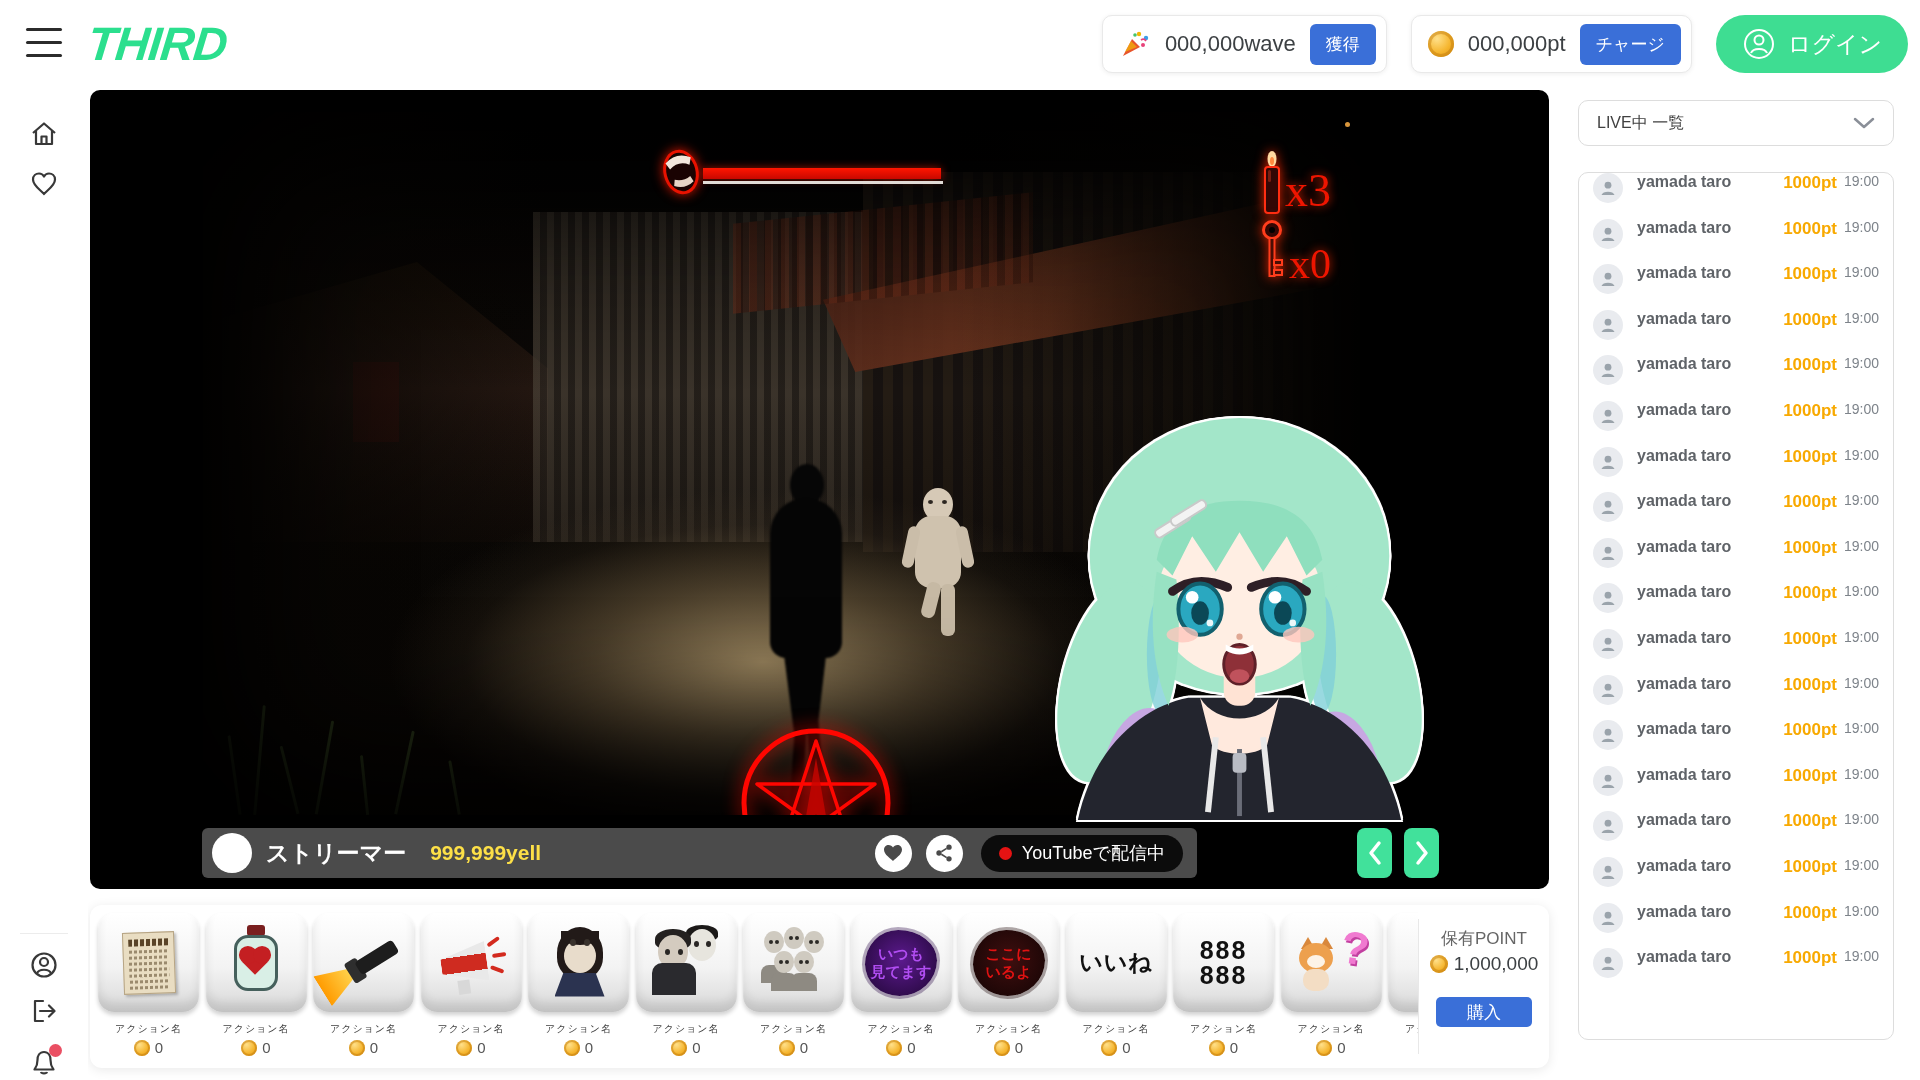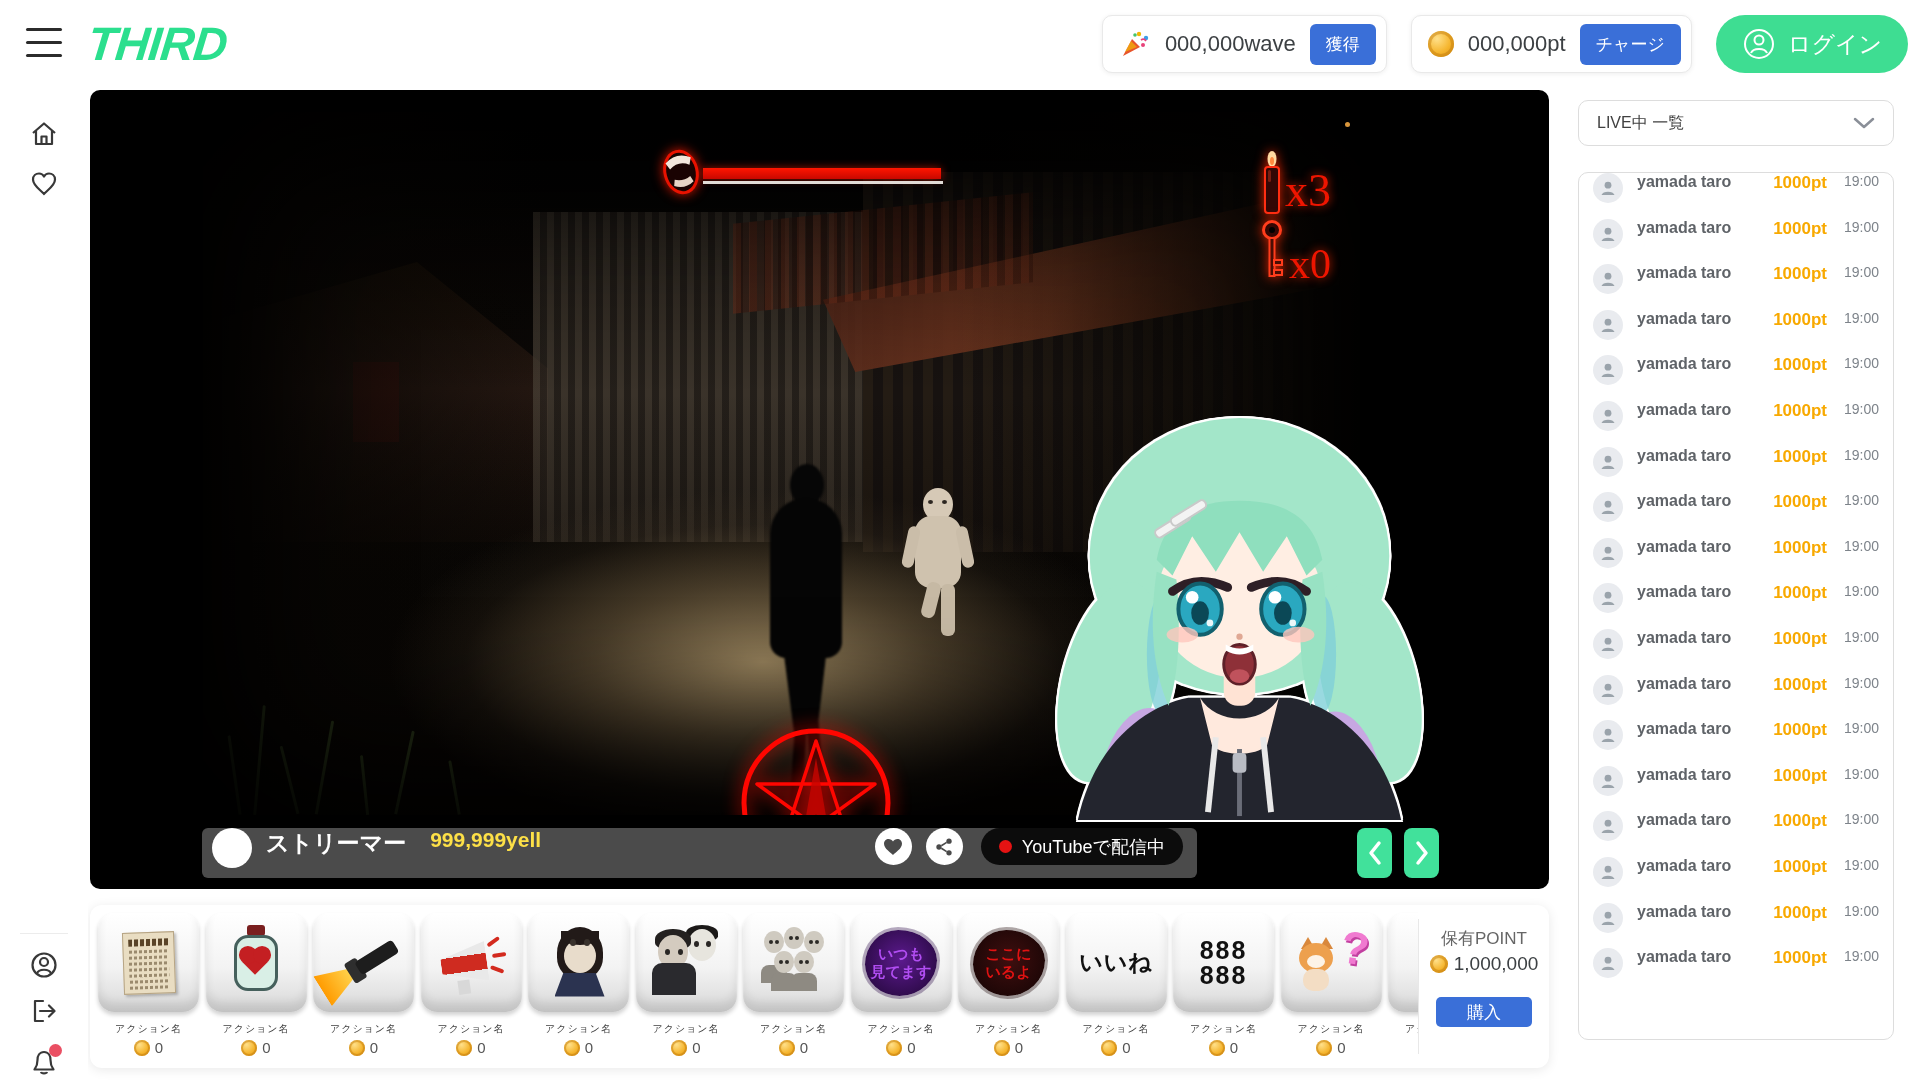--- a/index.html
+++ b/index.html
@@ -90,21 +90,21 @@
   .hud-bar-under { position:absolute; left:500px; top:69px; width:240px; height:3px; background:#f2efe8; opacity:.92; }
   .hud-count { position:absolute; font-family:Liberation Serif, serif; color:#ee1500;
     text-shadow:0 0 10px rgba(255,40,0,.9); }
   .hud-candle-ic { position:absolute; left:1056px; top:38px; filter:drop-shadow(0 0 6px rgba(255,40,0,.9)); }
   .hud-key-ic { position:absolute; left:1056px; top:106px; filter:drop-shadow(0 0 6px rgba(255,40,0,.9)); }
 
   .vtuber { position:absolute; left:952px; top:320px; width:395px; height:410px; z-index:2;
     filter:drop-shadow(2px 0 0 #fff) drop-shadow(-2px 0 0 #fff) drop-shadow(0 2px 0 #fff) drop-shadow(0 -2px 0 #fff); }
 
   .stream-bar { position:absolute; left:112px; top:738px; width:995px; height:50px; background:#4b4b4b;
-    border-radius:6px; display:flex; padding:0 10px; gap:14px; z-index:3; }
+    border-radius:6px; display:flex; align-items:center; padding:0 10px; gap:14px; z-index:3; }
   .streamer-avatar { width:40px; height:40px; border-radius:50%; background:#fff; flex:0 0 auto; }
   .streamer-name { font-size:23px; font-weight:bold; color:#fff; }
   .yell-count { font-size:21px; font-weight:bold; color:#fde047; margin-left:10px; }
   .bar-spacer { flex:1; }
   .round-btn { width:37px; height:37px; border-radius:50%; background:#fff; border:none; display:flex;
     align-items:center; justify-content:center; cursor:pointer; }
   .yt-pill { height:37px; border-radius:19px; background:#0c0c0c; border:none; color:#fff; display:flex;
     align-items:center; gap:10px; padding:0 18px; font-size:18px; cursor:pointer; font-family:inherit; margin:0 4px; }
   .live-dot { width:13px; height:13px; border-radius:50%; background:#e51313; }
   .nav-btn { position:absolute; top:738px; width:35px; height:50px; border:none; border-radius:8px;
@@ -145,21 +145,21 @@
   #live-card { top:100px; height:46px; display:flex; align-items:center; justify-content:space-between;
     padding:0 18px; cursor:pointer; }
   .rp-title { font-size:16px; color:#404040; }
   #log-card { top:172px; height:868px; overflow:hidden; }
   .log-header { height:47px; display:flex; align-items:center; justify-content:space-between; padding:0 18px;
     border-bottom:1px solid #eee; cursor:pointer; }
   .log-row { height:45.6px; display:flex; align-items:flex-start; padding:0 14px; }
   .log-avatar { width:30px; height:30px; border-radius:50%; background:#e9ebef; display:flex;
     align-items:center; justify-content:center; flex:0 0 auto; }
   .log-name { margin-left:14px; font-size:16px; font-weight:bold; color:#5f6368; flex:1; }
-  .log-points { font-size:17px; font-weight:800; color:#f8a900; margin-right:10px; }
+  .log-points { font-size:17px; font-weight:800; color:#f8a900; margin-right:0; }
   .log-time { font-size:14px; color:#7d838a; width:42px; text-align:right; }
 
   
   .scroll-art { width:52px; height:62px; background:#e9ddc2; border:1px solid #b7a585; transform:rotate(-2deg);
     box-shadow:2px 2px 3px rgba(0,0,0,.25); padding:6px 5px; }
   .scroll-art .tl { height:7px; background:repeating-linear-gradient(90deg,#5a4428 0 4px,transparent 4px 6px); margin-bottom:4px; }
   .scroll-art .ln { height:3px; background:repeating-linear-gradient(90deg,rgba(90,70,40,.55) 0 3px,transparent 3px 5px); margin-bottom:3px; }
   .potion-cap { position:absolute; left:29px; top:0; width:18px; height:11px; background:#7a1f1f; border-radius:3px; }
   .potion-body { position:absolute; left:16px; top:10px; width:44px; height:56px; border-radius:14px;
     background:#d9efe6; border:3px solid #45605c; }

